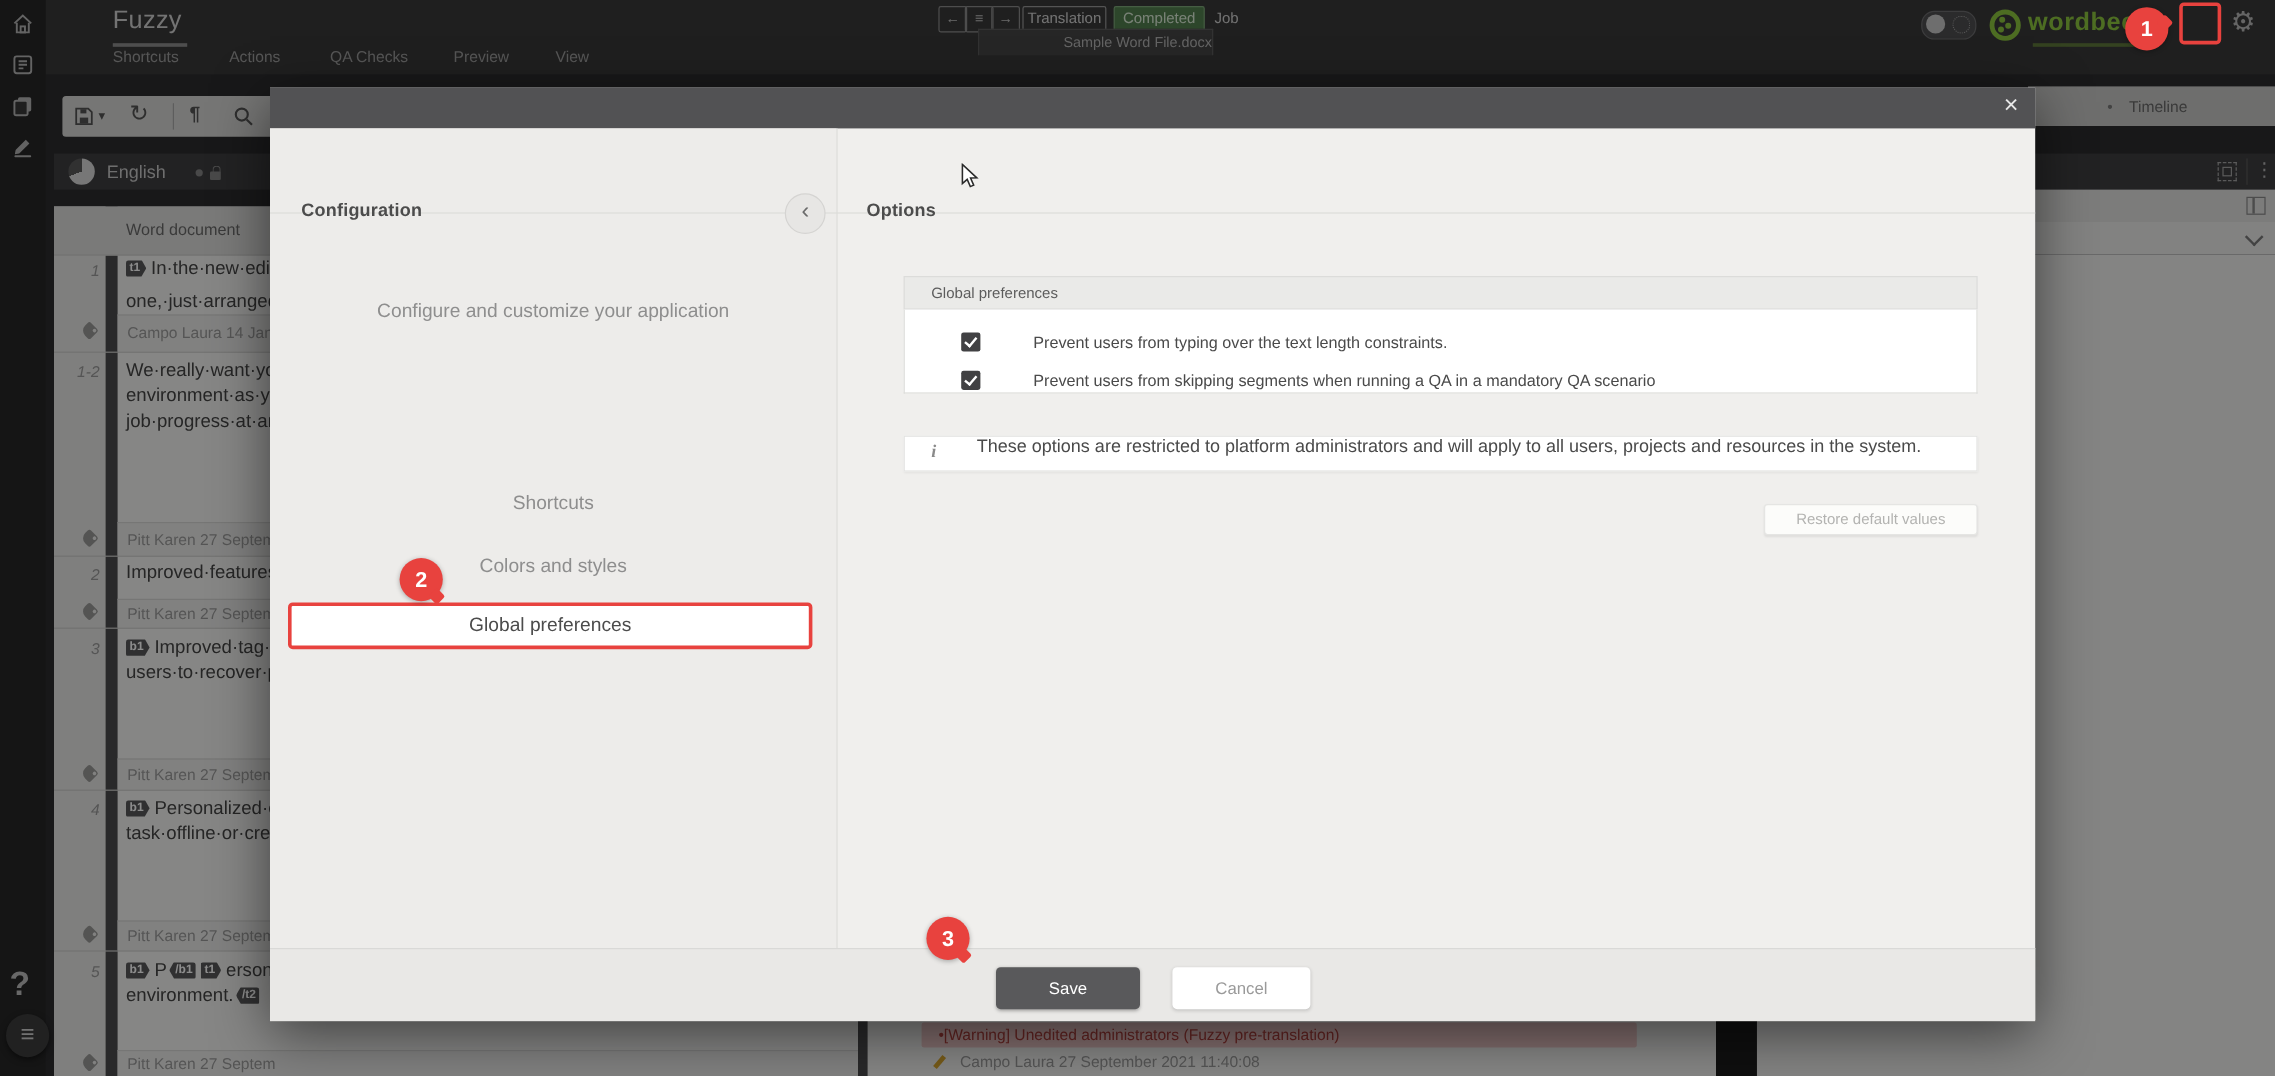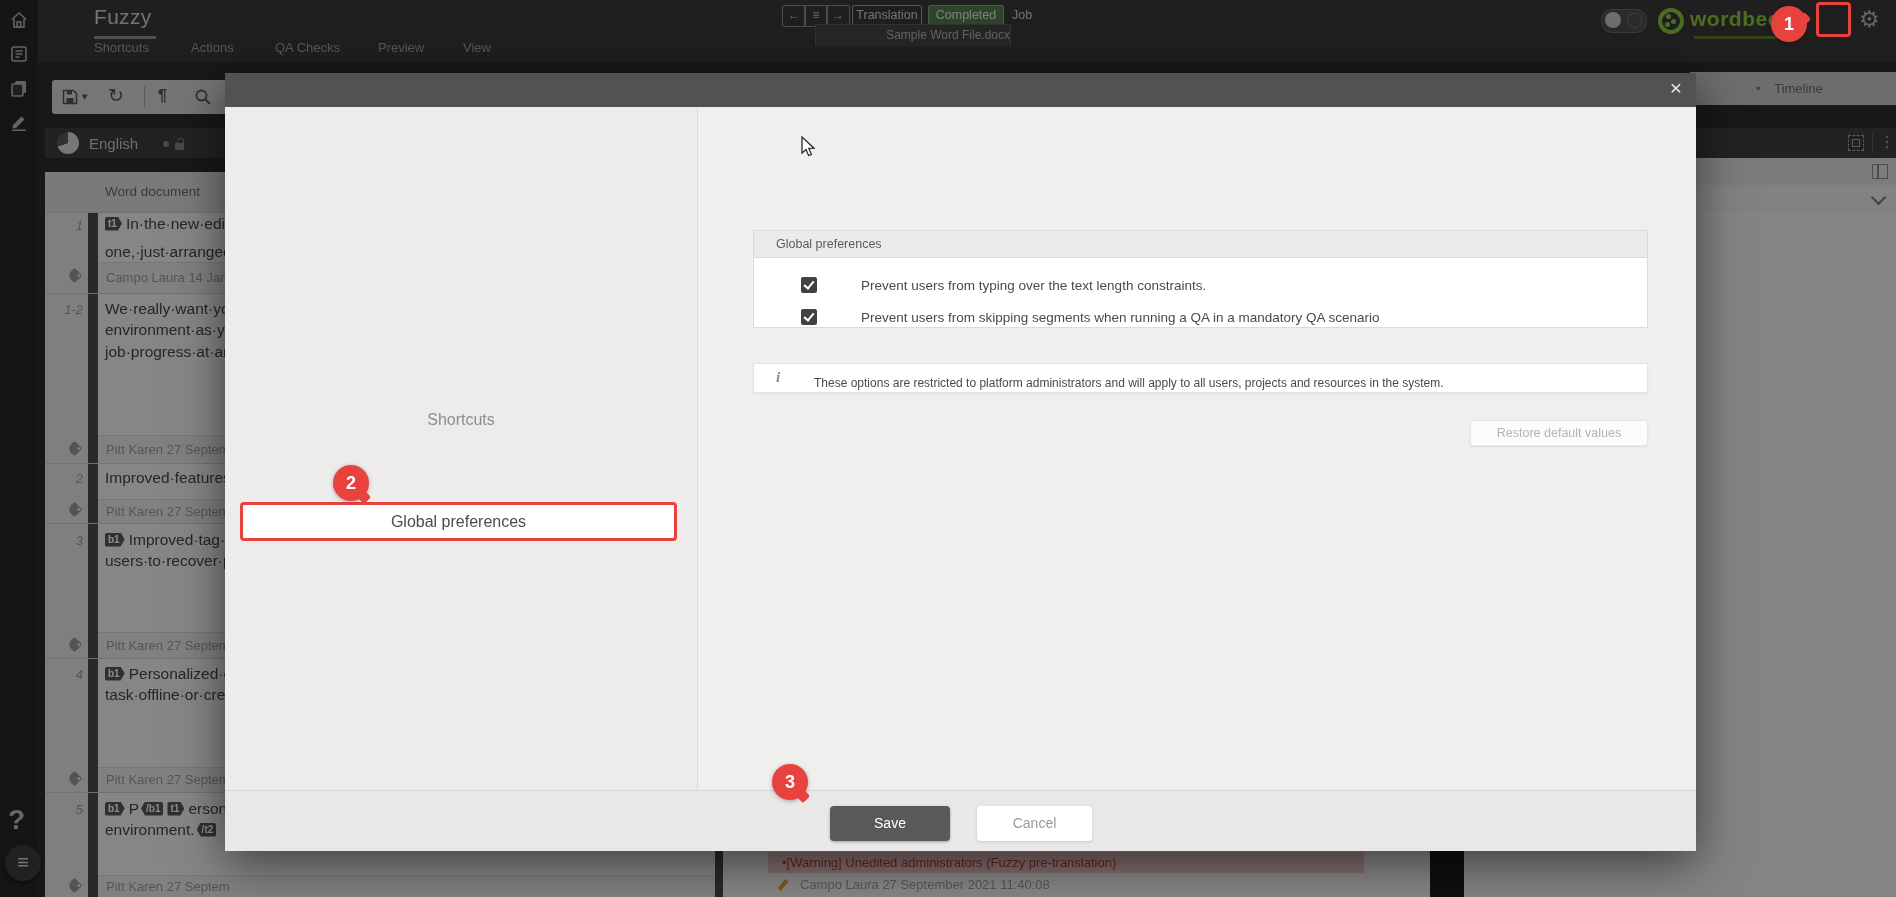--- a/index.html
+++ b/index.html
@@ -109,21 +109,21 @@
   .card-body{left:0;top:28px;width:895px;height:70px;background:#fff;border:1px solid #dcdcda;
              border-top:none;box-sizing:border-box;}
   .cbx{width:16px;height:16px;background:#414143;border-radius:2px;}
   .cbx:after{content:"";position:absolute;left:5px;top:2px;width:4px;height:8px;
              border-right:2px solid #fff;border-bottom:2px solid #fff;transform:rotate(40deg);}
   .cbx-label{font-size:13.5px;color:#4a4a4a;}
   .info-row{left:528px;top:290px;width:895px;height:30px;background:#fff;border:1px solid #e3e3e1;
             box-sizing:border-box;box-shadow:0 1px 2px rgba(0,0,0,.06);}
   .info-i{left:22px;top:5px;font-family:"Liberation Serif","DejaVu Serif",serif;font-style:italic;
           font-weight:bold;font-size:15px;color:#8a8a8a;}
-  .info-text{left:60px;top:12px;font-size:12px;color:#4a4a4a;}
+  .info-text{left:60px;top:0;font-size:15px;color:#4a4a4a;}
   .restore{left:1245px;top:347px;width:178px;height:26px;background:#fcfcfa;border:1px solid #e5e5e3;
            border-radius:3px;box-sizing:border-box;box-shadow:0 1px 2px rgba(0,0,0,.08);
            text-align:center;line-height:24px;font-size:12.5px;color:#b3b3b1;}
   .mfooter{left:0;top:717px;width:1471px;height:60px;background:#e9e8e6;border-top:1px solid #d9d9d7;}
   .btn-save{left:605px;top:15px;width:120px;height:35px;background:#59595b;border-radius:4px;
             color:#fff;font-size:14px;text-align:center;line-height:35px;box-shadow:0 1px 3px rgba(0,0,0,.3);}
   .btn-cancel{left:752px;top:15px;width:115px;height:35px;background:#fff;border-radius:4px;
               color:#9a9a9a;font-size:14px;text-align:center;line-height:35px;box-shadow:0 1px 3px rgba(0,0,0,.15);}
   
   .badge{width:36px;height:36px;border-radius:50%;background:#e8423e;color:#fff;font-size:18px;
@@ -306,22 +306,29 @@
   </div>
 
   <div class="ab dim"></div>
 
   <div class="ab modal">
     <div class="ab mhead">
       <span class="ab mclose">×</span>
     </div>
     <div class="ab leftpane"></div>
     <div class="ab vdiv"></div>
-
+    <div class="ab phead">
+      <span class="ab ptitle" style="left:26px">Configuration</span>
+      <div class="ab backbtn">‹</div>
+      <span class="ab ptitle" style="left:497px">Options</span>
+    </div>
+
+    <div class="ab cfg-item" style="top:174px">Configure and customize your application</div>
     <div class="ab cfg-item" style="top:334px">Shortcuts</div>
+    <div class="ab cfg-item" style="top:387px">Colors and styles</div>
     <div class="ab cfg-selected">Global preferences</div>
 
     <div class="ab card">
       <div class="ab card-head"><span>Global preferences</span></div>
       <div class="ab card-body">
         <div class="ab cbx" style="left:47px;top:19px"></div>
         <span class="ab cbx-label" style="left:107px;top:20px">Prevent users from typing over the text length constraints.</span>
         <div class="ab cbx" style="left:47px;top:51px"></div>
         <span class="ab cbx-label" style="left:107px;top:52px">Prevent users from skipping segments when running a QA in a mandatory QA scenario</span>
       </div>

